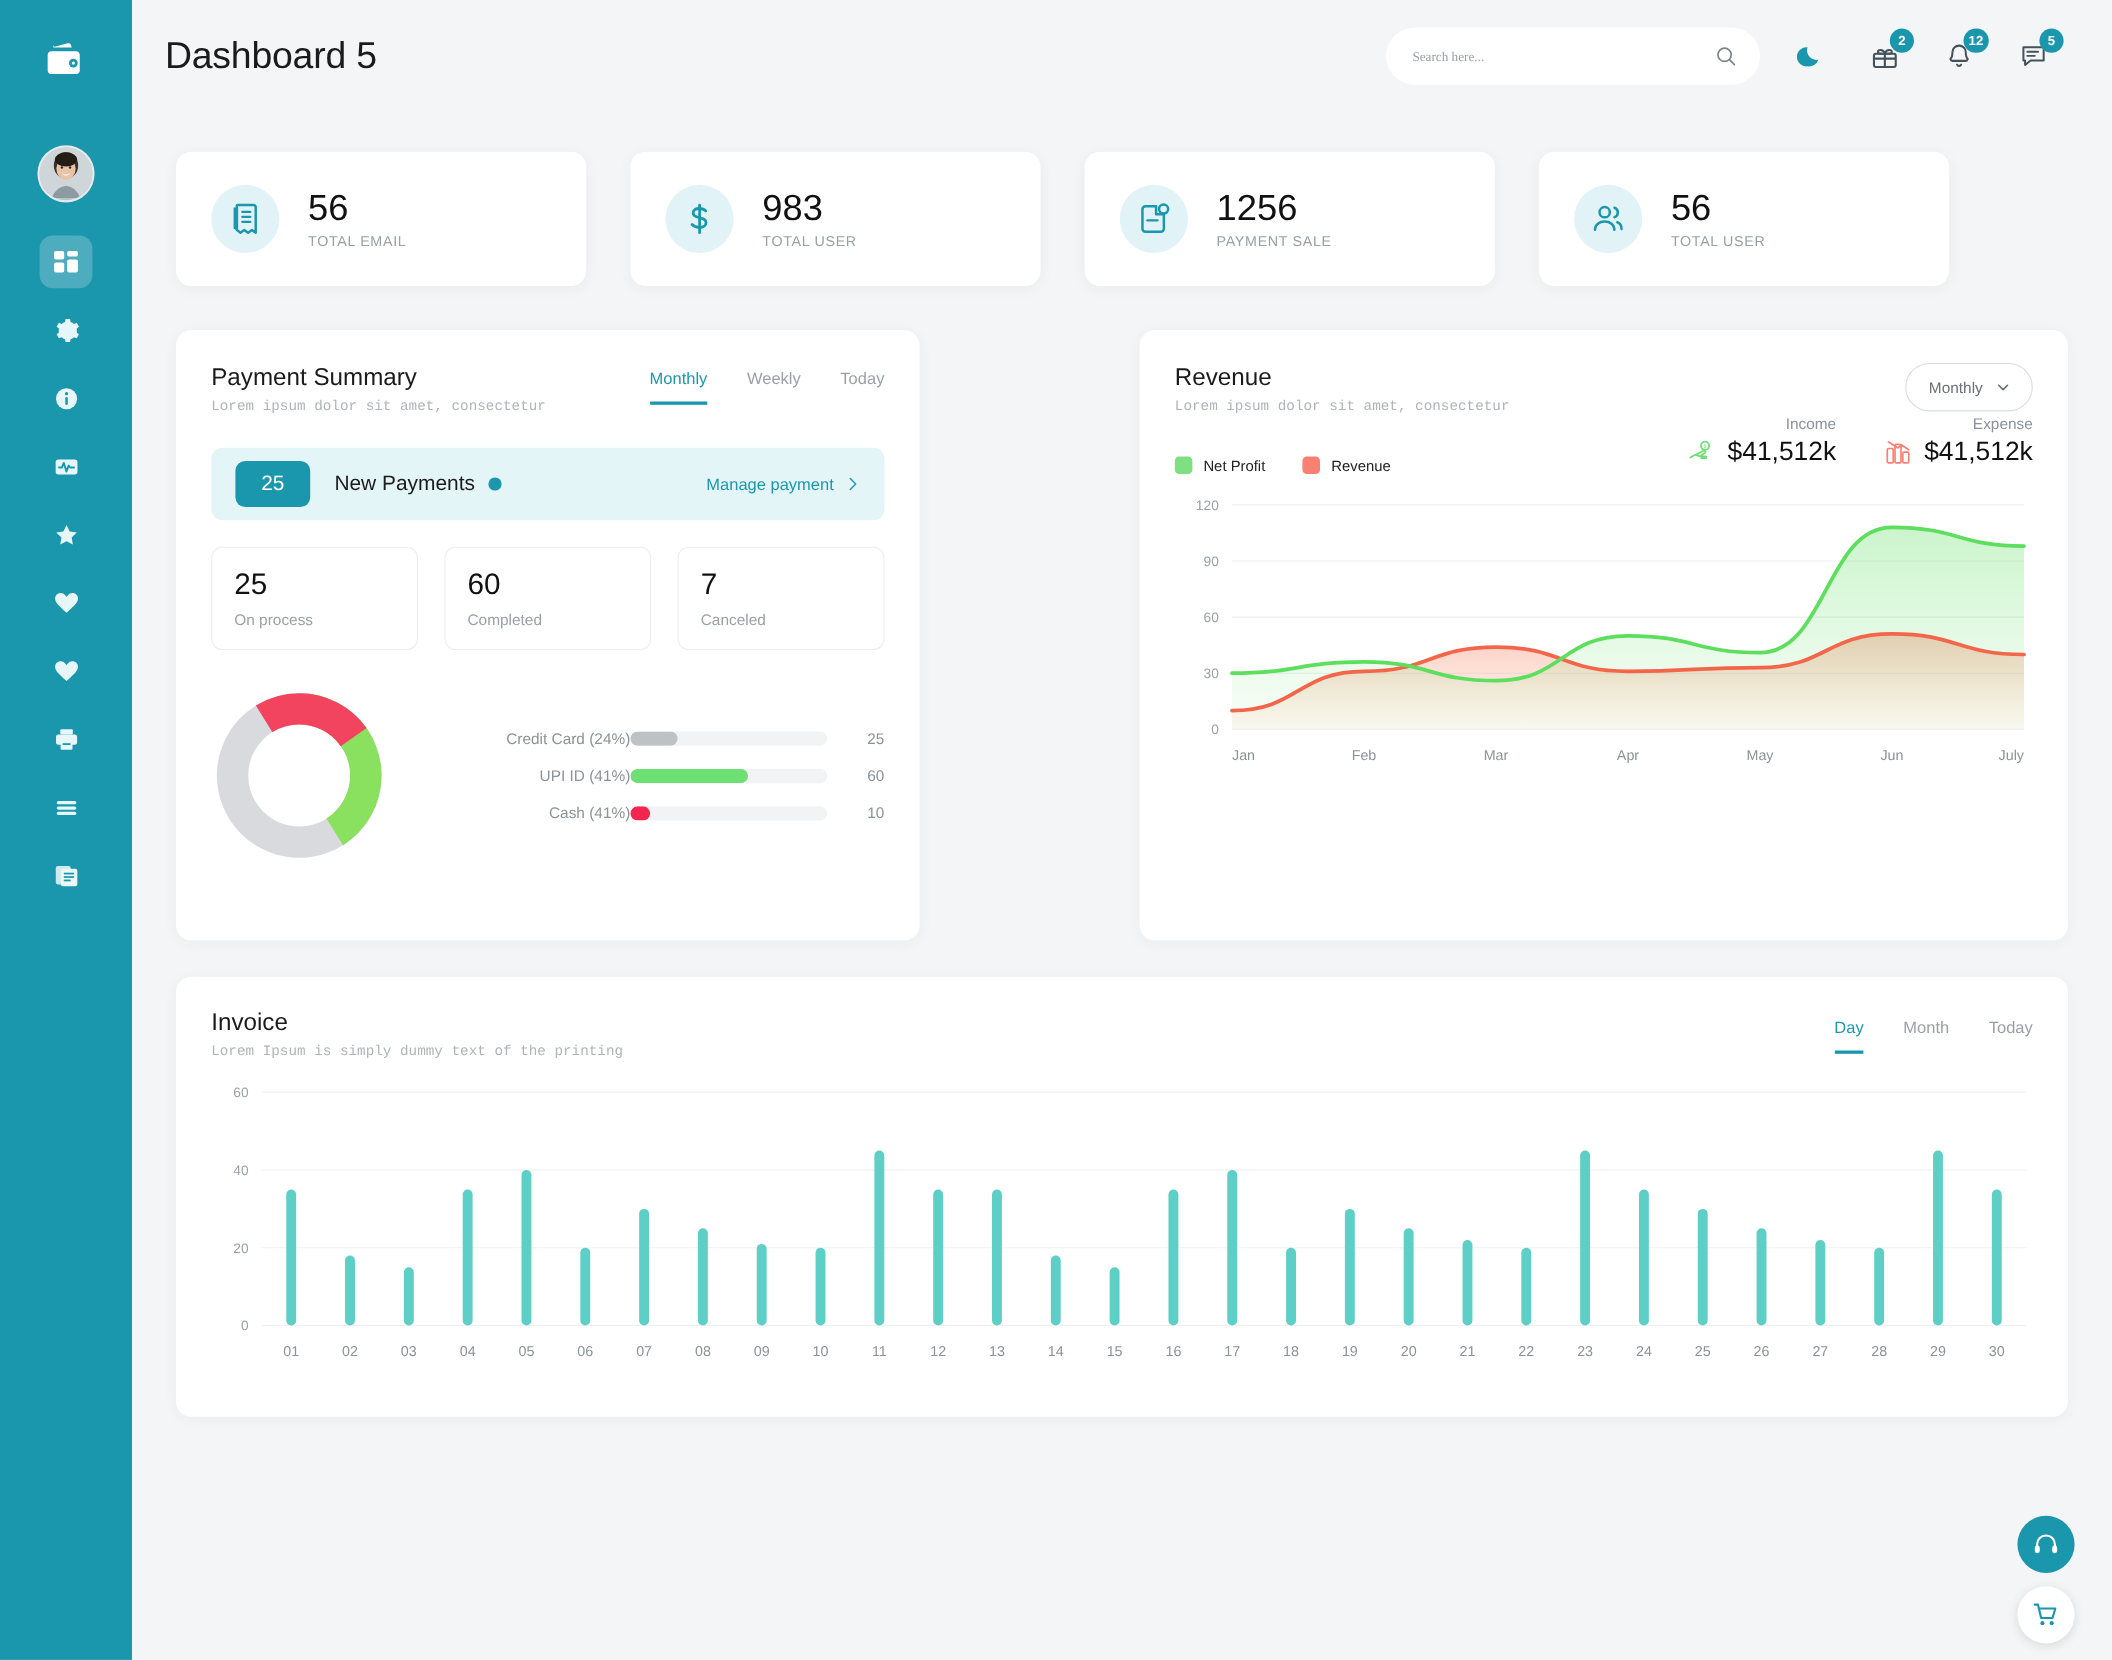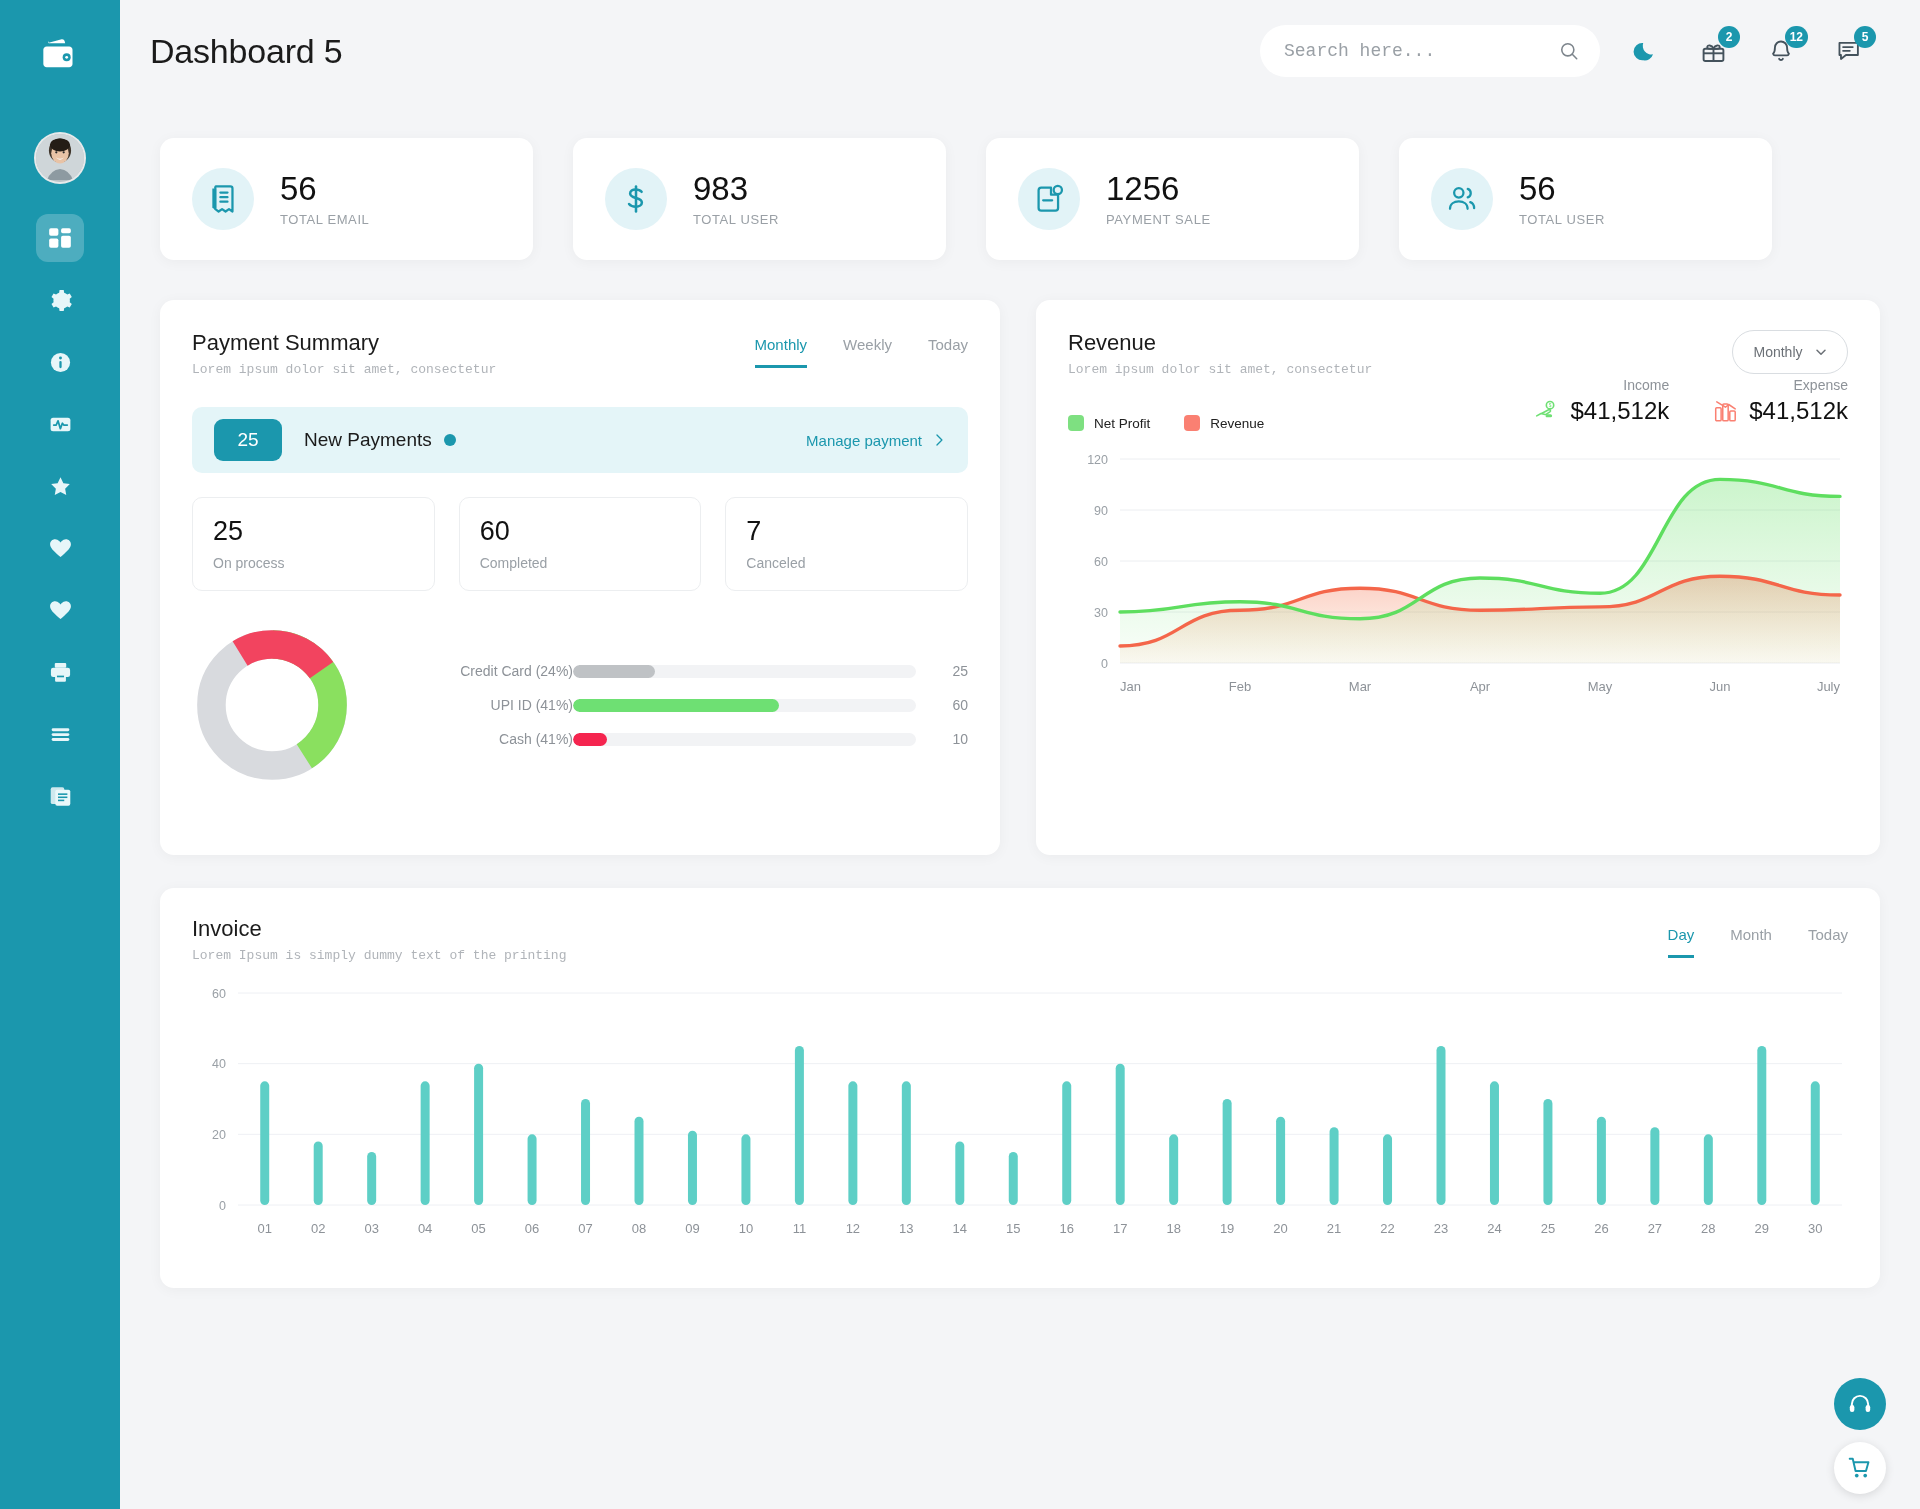--- a/index.html
+++ b/index.html
@@ -56,22 +56,22 @@
     display: flex; align-items: center; gap: 0;
   }
   #search-box {
     width: 340px; height: 52px;
     background: #fff; border-radius: 26px;
     display: flex; align-items: center;
     padding: 0 20px 0 24px;
   }
   #search-input {
     flex: 1; border: none; outline: none;
-    font-size: 18px; color: #555;
-    font-family: Liberation Mono, monospace;
+    font-size: 12px; color: #555;
+    font-family: Liberation Serif, serif;
     background: transparent;
   }
   #search-input::placeholder { color: #9aa0a6; }
   .hdr-icon {
     position: relative;
     width: 46px; height: 46px; margin-left: 22px;
     display: flex; align-items: center; justify-content: center;
     cursor: pointer;
   }
   .badge {
@@ -111,21 +111,21 @@
     background: #e2f3f7;
     display: flex; align-items: center; justify-content: center;
     flex-shrink: 0;
   }
   .stat-value { font-size: 33px; color: #111; line-height: 1.1; font-weight: 400; }
   .stat-label { font-size: 13px; color: #9aa0a6; letter-spacing: .6px; margin-top: 4px; }
 
   
   #payment-card {
     position: absolute; left: 160px; top: 300px;
-    width: 840px; height: 555px; padding: 30px 32px;
+    width: 676px; height: 555px; padding: 30px 32px;
   }
   .card-title { font-size: 22px; color: #1b1b1b; font-weight: 400; }
   .card-sub { font-size: 13px; color: #b0b4b9; margin-top: 6px; font-family: Liberation Mono, monospace; }
   .tabs { display: flex; gap: 36px; }
   .tab {
     font-size: 15px; color: #9aa0a6; padding-bottom: 12px;
     cursor: pointer; border-bottom: 3px solid transparent;
   }
   .tab.active { color: #1b97ad; border-bottom-color: #1b97ad; }
   #new-payments-bar {

